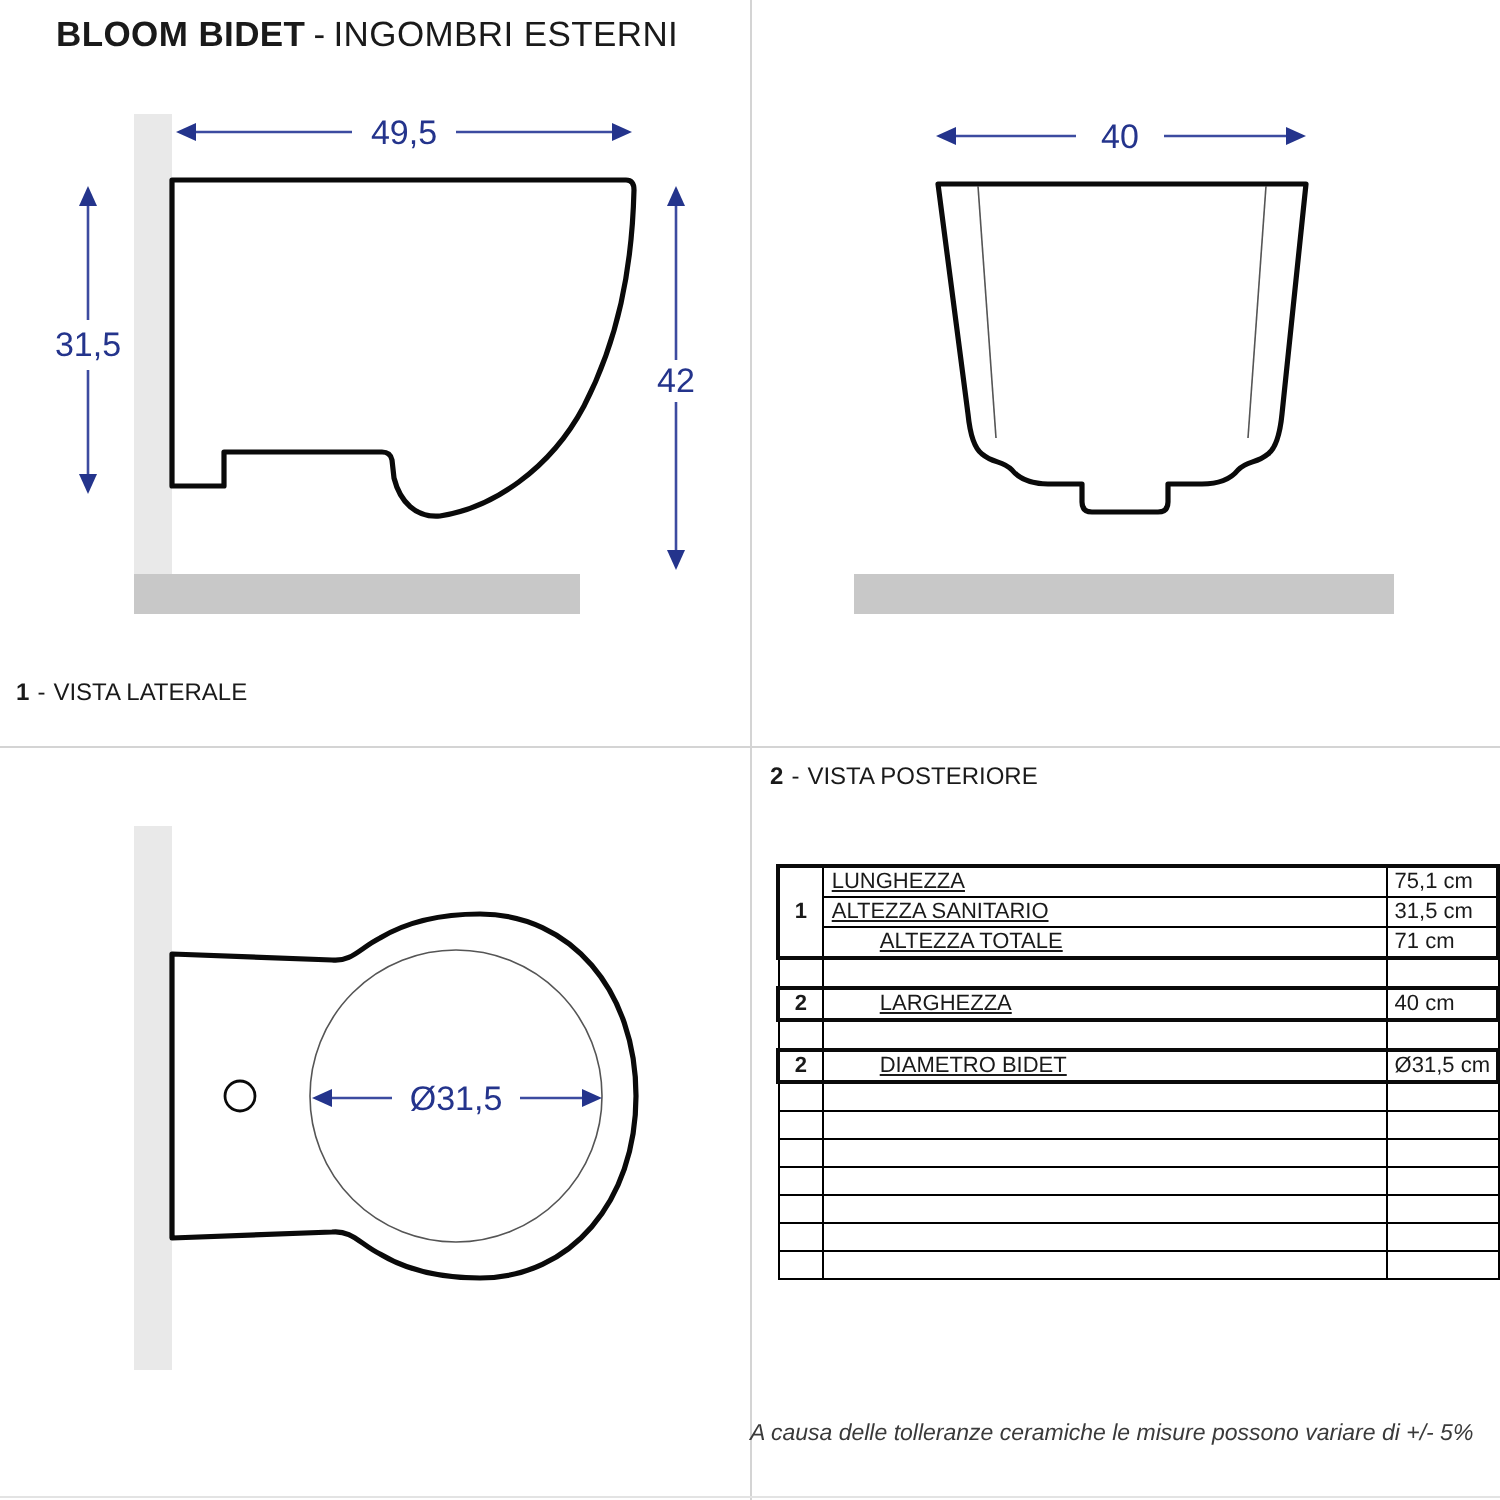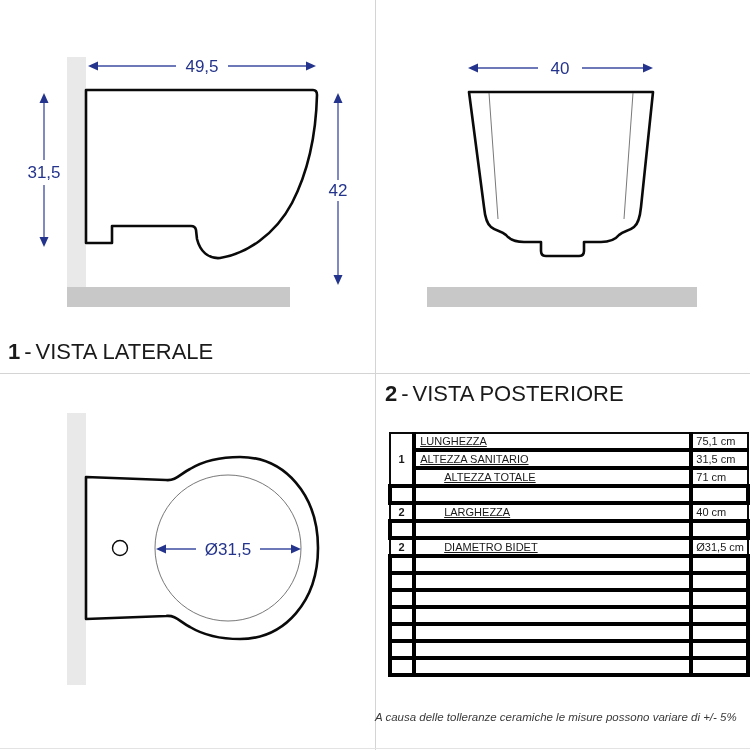--- a/index.html
+++ b/index.html
@@ -10,37 +10,37 @@
   .v-divider{position:absolute;left:375px;top:0;width:1px;height:750px;background:#d4d4d4;}
   .h-divider{position:absolute;left:0;top:373px;width:750px;height:1px;background:#d4d4d4;}
   .bottom-line{position:absolute;left:0;top:748px;width:750px;height:1px;background:#e3e3e3;}
 
   
   .page-title{position:absolute;left:28px;top:7px;font-size:17.5px;letter-spacing:.2px;white-space:nowrap;}
   .page-title .brand{font-weight:bold;}
   .page-title .sep{margin:0 4px;}
 
   
-  .view-label{position:absolute;font-size:22px;white-space:nowrap;}
+  .view-label{position:absolute;font-size:12px;white-space:nowrap;}
   .view-label .num{font-weight:bold;}
   .view-label .sep{margin:0 4px;}
   .lbl-1{left:8px;top:339px;}
   .lbl-2{left:385px;top:339px;margin-top:42px;}
   .lbl-3{left:8px;top:712px;}
 
   svg{position:absolute;overflow:visible;}
   .dim-text{fill:#24348c;font-size:17px;font-family:"Liberation Sans",sans-serif;}
   .dim-line{stroke:#3c4ba0;stroke-width:1.3;fill:none;}
   .dim-arrow{fill:#24348c;}
   .outline{fill:#ffffff;stroke:#0a0a0a;stroke-width:2.6;stroke-linejoin:round;}
   .thinline{stroke:#555;stroke-width:0.8;fill:none;}
 
   
   .spec-table{position:absolute;left:388px;top:432px;border-collapse:collapse;table-layout:fixed;}
-  .spec-table td{border:4px solid #000000;height:14px;padding:0 4px;font-size:11px;
+  .spec-table td{border:1px solid #000000;height:14px;padding:0 4px;font-size:11px;
                  line-height:13px;overflow:hidden;white-space:nowrap;}
   .spec-table td.num{width:18px;text-align:center;font-weight:bold;padding:0 2px;}
   .spec-table td.lbl{width:266px;text-decoration:underline;}
   .spec-table td.val{width:38px;padding:0 3px;}
   tr.g-top > td{border-top:2.5px solid #0a0a0a;}
   tr.g-bottom > td{border-bottom:2.5px solid #0a0a0a;padding-left:28px;}
   td.g-left{border-left:2.5px solid #0a0a0a;}
   td.g-right{border-right:2.5px solid #0a0a0a;}
   td.g-bot{border-bottom:2.5px solid #0a0a0a;}
   tr.spacer td{height:13px;}
@@ -51,20 +51,23 @@
 </style>
 </head>
 <body>
 
 <div id="page">
 
   <div class="v-divider"></div>
   <div class="h-divider"></div>
   <div class="bottom-line"></div>
 
+  <div class="page-title">
+    <span class="brand">BLOOM BIDET</span><span class="sep">-</span><span>INGOMBRI ESTERNI</span>
+  </div>
 
   <svg class="sv" width="375" height="315" viewBox="0 30 375 315" style="left:0;top:30px;">
     <rect x="67" y="57" width="19" height="250" fill="#e9e9e9"></rect>
     <rect x="67" y="287" width="223" height="20" fill="#c8c8c8"></rect>
     <path class="outline" d="M 86,90 L 313,90 C 316,90 317,92 317,95
          C 316,135 309,170 292,203
          C 275,235 246,254 220,258
          C 208,259 200,251 197,239
          L 196,230 C 195.5,227.5 194,226 191,226
          L 112,226 L 112,243 L 86,243 Z"></path>

